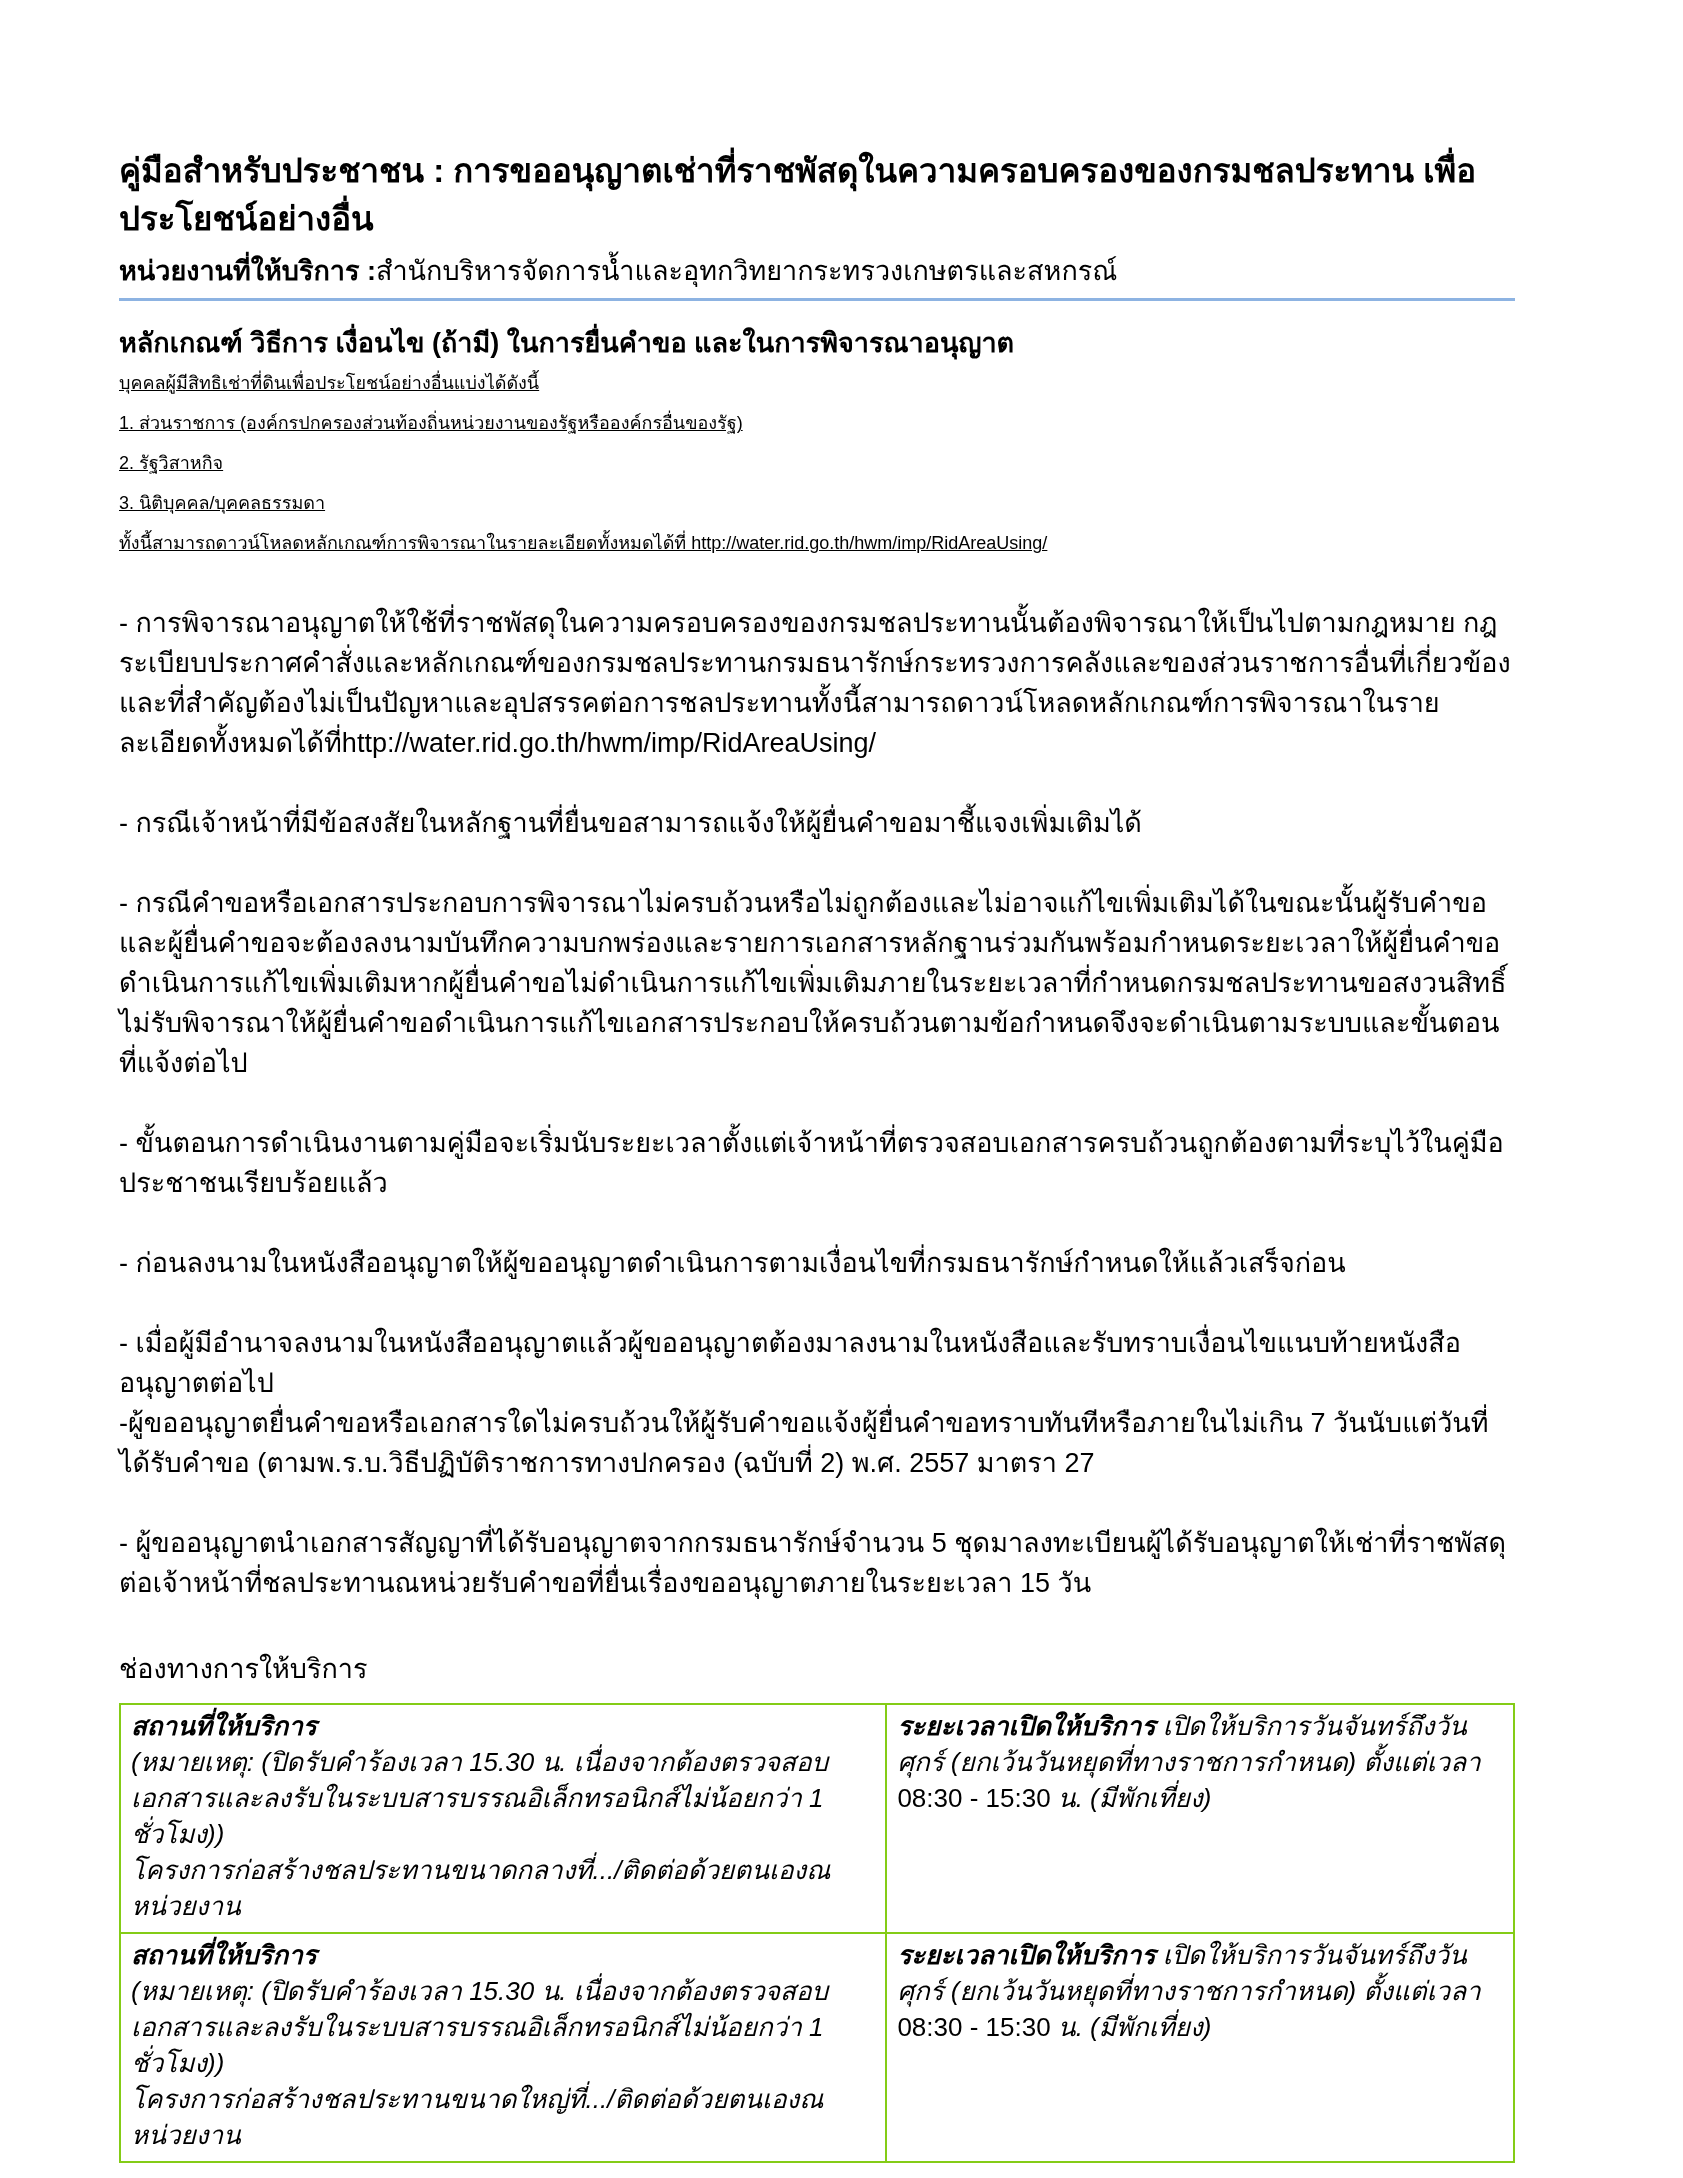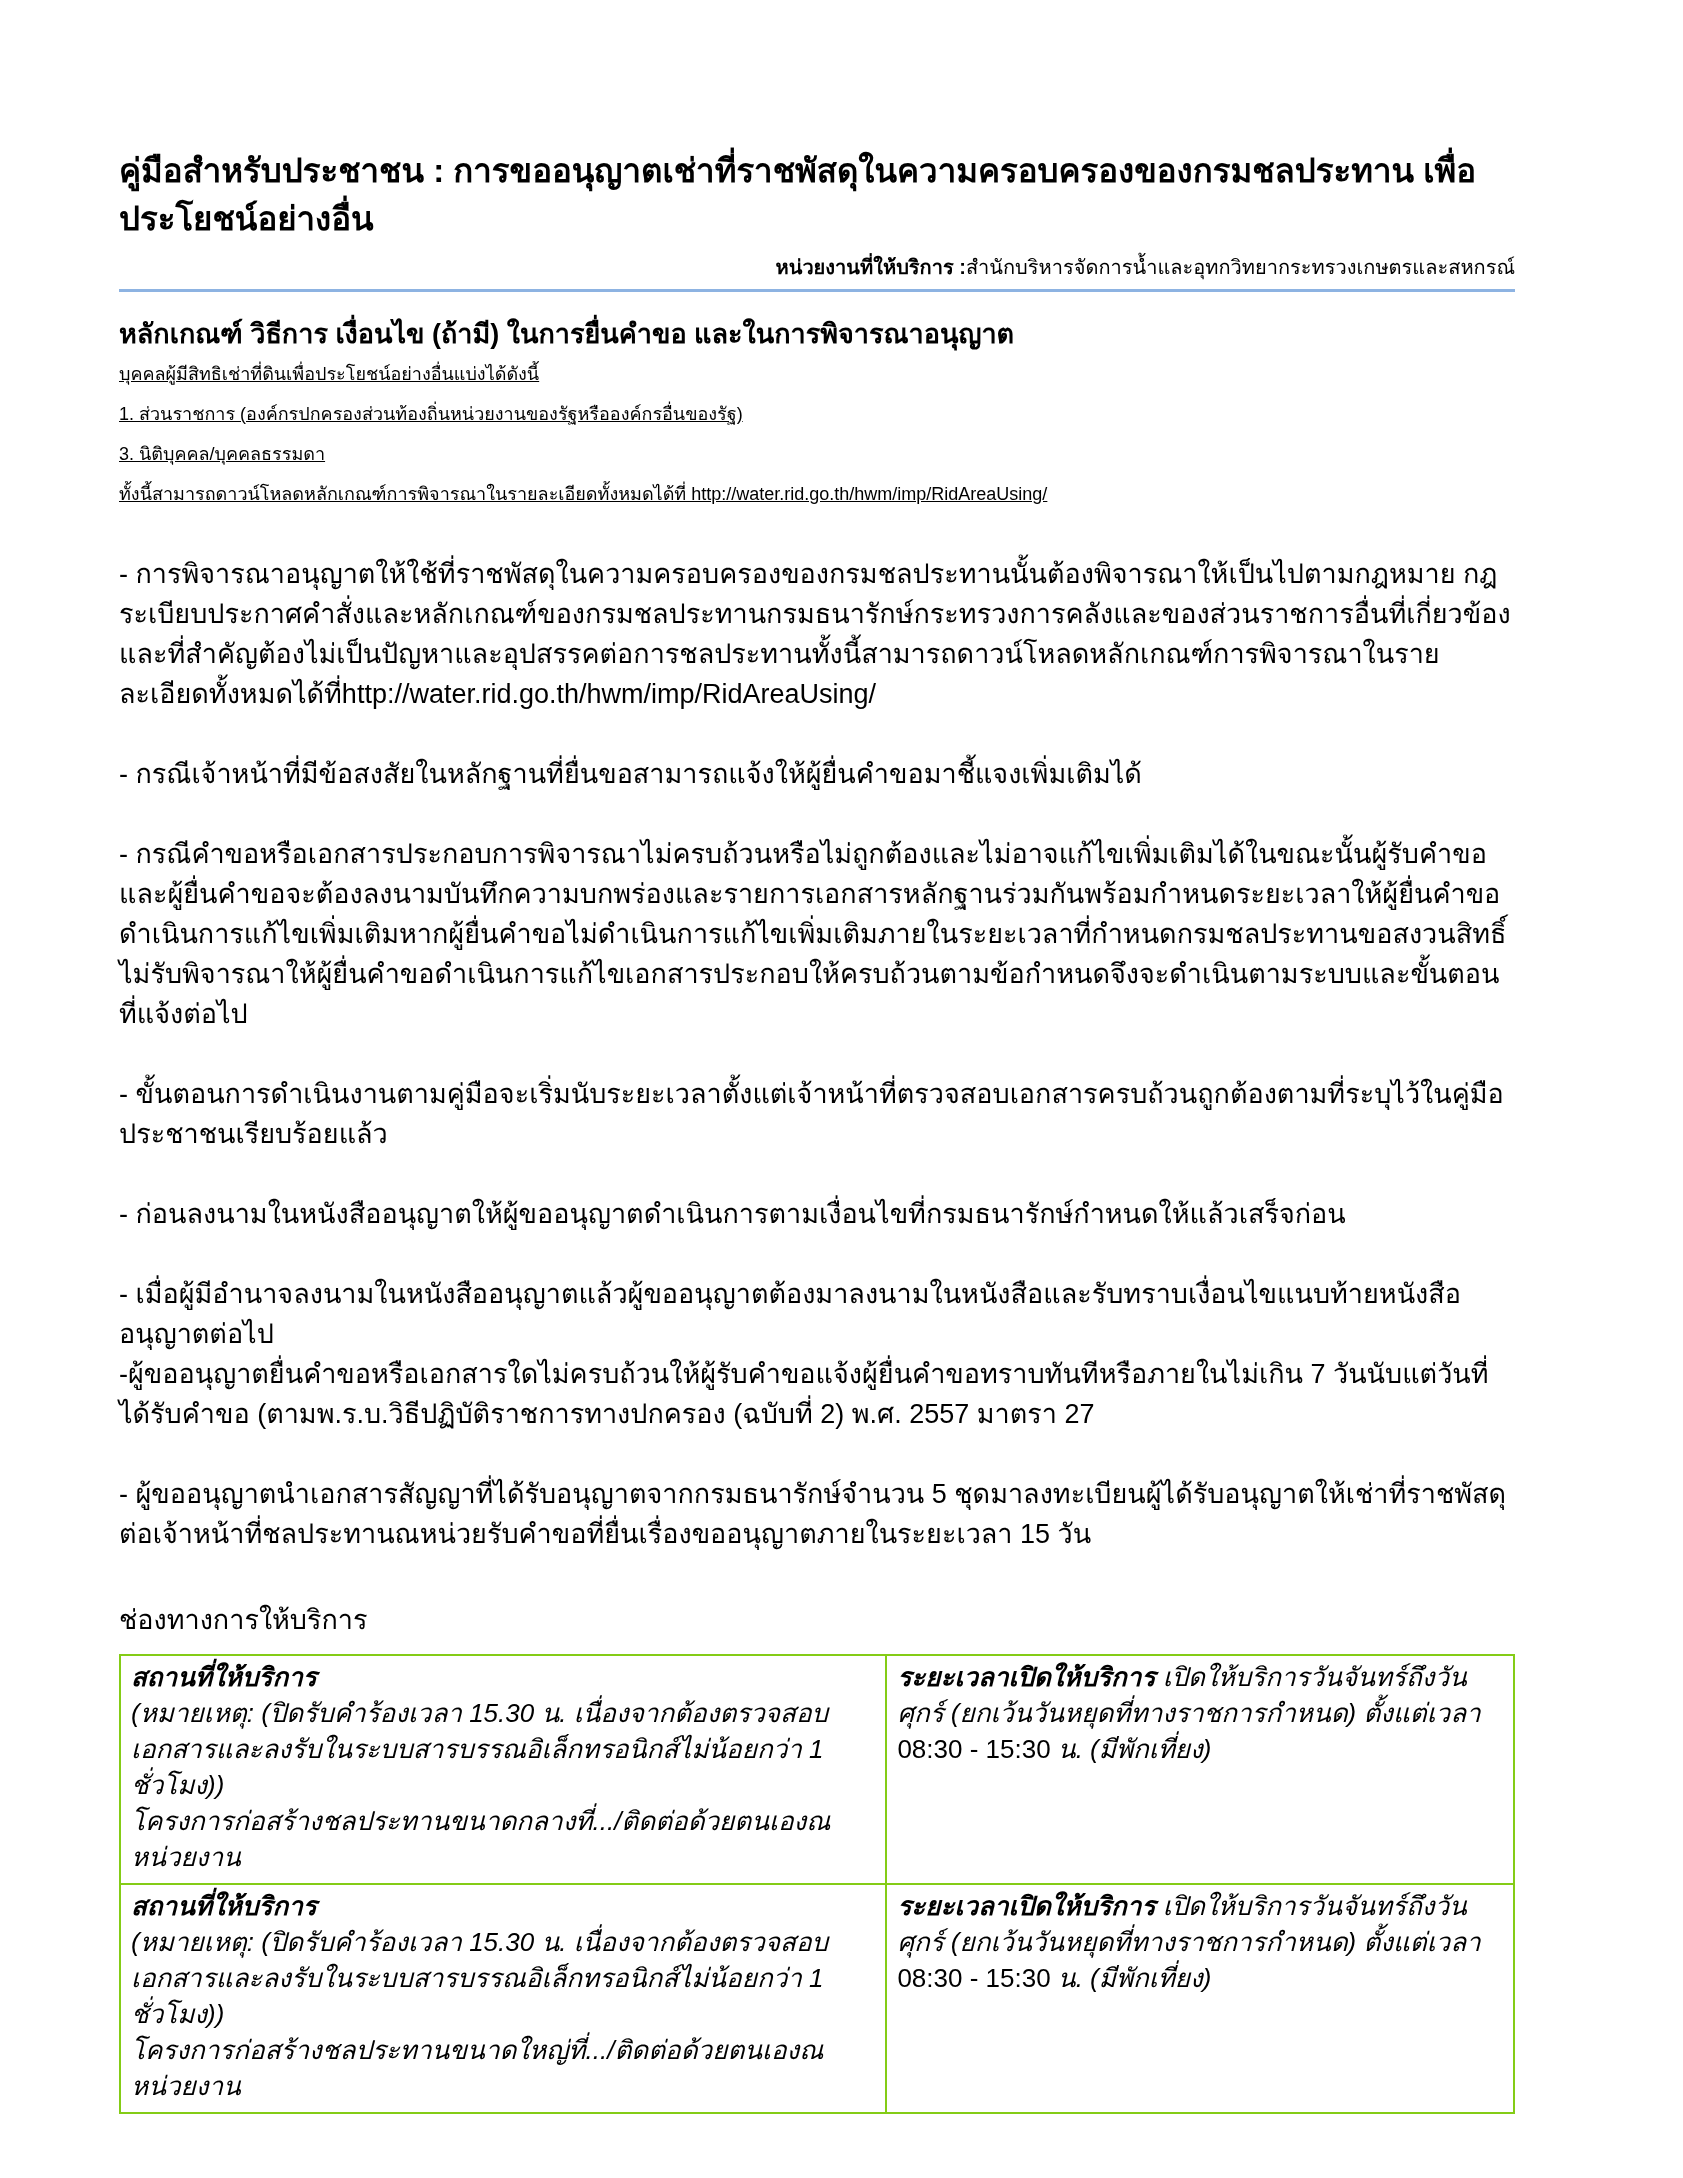--- a/index.html
+++ b/index.html
@@ -7,21 +7,21 @@
     width:1683px;height:2178px;
     font-family:"Liberation Sans","DejaVu Sans",sans-serif;
     color:#000;
     -webkit-font-smoothing:antialiased;
     overflow:hidden;
   }
   .page{box-sizing:border-box;width:1683px;height:1800px;padding:147px 168px 0 119px;}
   .title{
     font-size:33px;font-weight:bold;line-height:1.45;margin:0 0 10px 0;
   }
-  .agency-line{font-size:20px;line-height:1.4;margin:4px 0 8px 0;text-align:right;}
+  .agency-line{font-size:27px;line-height:1.4;margin:4px 0 8px 0;}
   .b{font-weight:bold;}
   .rule{border:none;border-top:3px solid #8db3e2;margin:4px 0 22px 0;}
   .sec-heading{font-size:27px;font-weight:bold;line-height:40px;margin:0;}
   .line{font-size:18px;line-height:40px;margin:0;text-decoration:underline;}
   .para{font-size:27px;line-height:40px;margin:40px 0 0 0;}
   .para.no-gap{margin-top:0;}
   .channels-heading{font-size:27px;font-weight:normal;line-height:40px;margin:46px 0 14px 0;}
   table.channels{
     width:100%;border-collapse:collapse;table-layout:fixed;
   }
@@ -46,20 +46,21 @@
   <div class="agency-line">
     <span class="b">หน่วยงานที่ให้บริการ :</span><span>สำนักบริหารจัดการน้ำและอุทกวิทยากระทรวงเกษตรและสหกรณ์</span>
   </div>
 
   <hr class="rule">
 
   <div class="sec-heading">หลักเกณฑ์ วิธีการ เงื่อนไข (ถ้ามี) ในการยื่นคำขอ และในการพิจารณาอนุญาต</div>
 
   <div class="line">บุคคลผู้มีสิทธิเช่าที่ดินเพื่อประโยชน์อย่างอื่นแบ่งได้ดังนี้</div>
   <div class="line">1. ส่วนราชการ (องค์กรปกครองส่วนท้องถิ่นหน่วยงานของรัฐหรือองค์กรอื่นของรัฐ)</div>
+  <div class="line">2. รัฐวิสาหกิจ</div>
   <div class="line">3. นิติบุคคล/บุคคลธรรมดา</div>
   <div class="line">ทั้งนี้สามารถดาวน์โหลดหลักเกณฑ์การพิจารณาในรายละเอียดทั้งหมดได้ที่ http://water.rid.go.th/hwm/imp/RidAreaUsing/</div>
 
   <div class="para">- การพิจารณาอนุญาตให้ใช้ที่ราชพัสดุในความครอบครองของกรมชลประทานนั้นต้องพิจารณาให้เป็นไปตามกฎหมาย กฎระเบียบประกาศคำสั่งและหลักเกณฑ์ของกรมชลประทานกรมธนารักษ์กระทรวงการคลังและของส่วนราชการอื่นที่เกี่ยวข้อง และที่สำคัญต้องไม่เป็นปัญหาและอุปสรรคต่อการชลประทานทั้งนี้สามารถดาวน์โหลดหลักเกณฑ์การพิจารณาในรายละเอียดทั้งหมดได้ที่http://water.rid.go.th/hwm/imp/RidAreaUsing/</div>
   <div class="para">- กรณีเจ้าหน้าที่มีข้อสงสัยในหลักฐานที่ยื่นขอสามารถแจ้งให้ผู้ยื่นคำขอมาชี้แจงเพิ่มเติมได้</div>
   <div class="para">- กรณีคำขอหรือเอกสารประกอบการพิจารณาไม่ครบถ้วนหรือไม่ถูกต้องและไม่อาจแก้ไขเพิ่มเติมได้ในขณะนั้นผู้รับคำขอและผู้ยื่นคำขอจะต้องลงนามบันทึกความบกพร่องและรายการเอกสารหลักฐานร่วมกันพร้อมกำหนดระยะเวลาให้ผู้ยื่นคำขอดำเนินการแก้ไขเพิ่มเติมหากผู้ยื่นคำขอไม่ดำเนินการแก้ไขเพิ่มเติมภายในระยะเวลาที่กำหนดกรมชลประทานขอสงวนสิทธิ์ไม่รับพิจารณาให้ผู้ยื่นคำขอดำเนินการแก้ไขเอกสารประกอบให้ครบถ้วนตามข้อกำหนดจึงจะดำเนินตามระบบและขั้นตอนที่แจ้งต่อไป</div>
   <div class="para">- ขั้นตอนการดำเนินงานตามคู่มือจะเริ่มนับระยะเวลาตั้งแต่เจ้าหน้าที่ตรวจสอบเอกสารครบถ้วนถูกต้องตามที่ระบุไว้ในคู่มือประชาชนเรียบร้อยแล้ว</div>
   <div class="para">- ก่อนลงนามในหนังสืออนุญาตให้ผู้ขออนุญาตดำเนินการตามเงื่อนไขที่กรมธนารักษ์กำหนดให้แล้วเสร็จก่อน</div>
   <div class="para">- เมื่อผู้มีอำนาจลงนามในหนังสืออนุญาตแล้วผู้ขออนุญาตต้องมาลงนามในหนังสือและรับทราบเงื่อนไขแนบท้ายหนังสืออนุญาตต่อไป</div>
   <div class="para no-gap">-ผู้ขออนุญาตยื่นคำขอหรือเอกสารใดไม่ครบถ้วนให้ผู้รับคำขอแจ้งผู้ยื่นคำขอทราบทันทีหรือภายในไม่เกิน 7 วันนับแต่วันที่ได้รับคำขอ (ตามพ.ร.บ.วิธีปฏิบัติราชการทางปกครอง (ฉบับที่ 2) พ.ศ. 2557 มาตรา 27</div>

